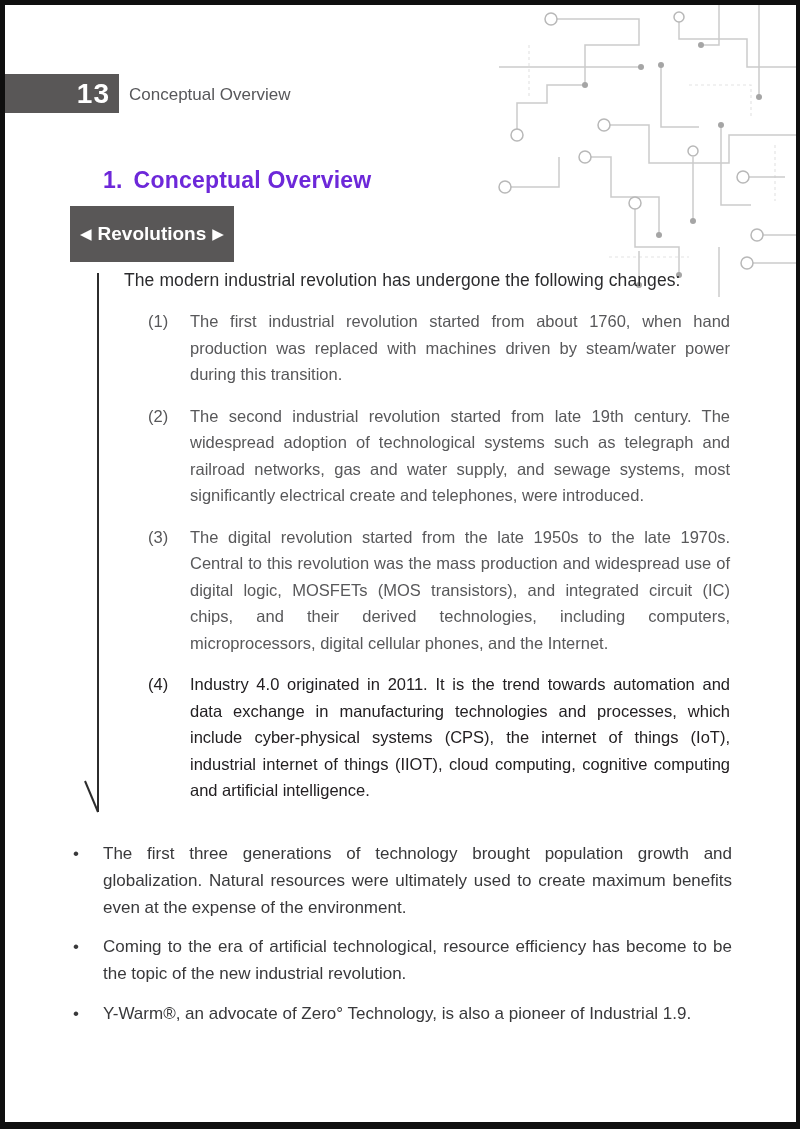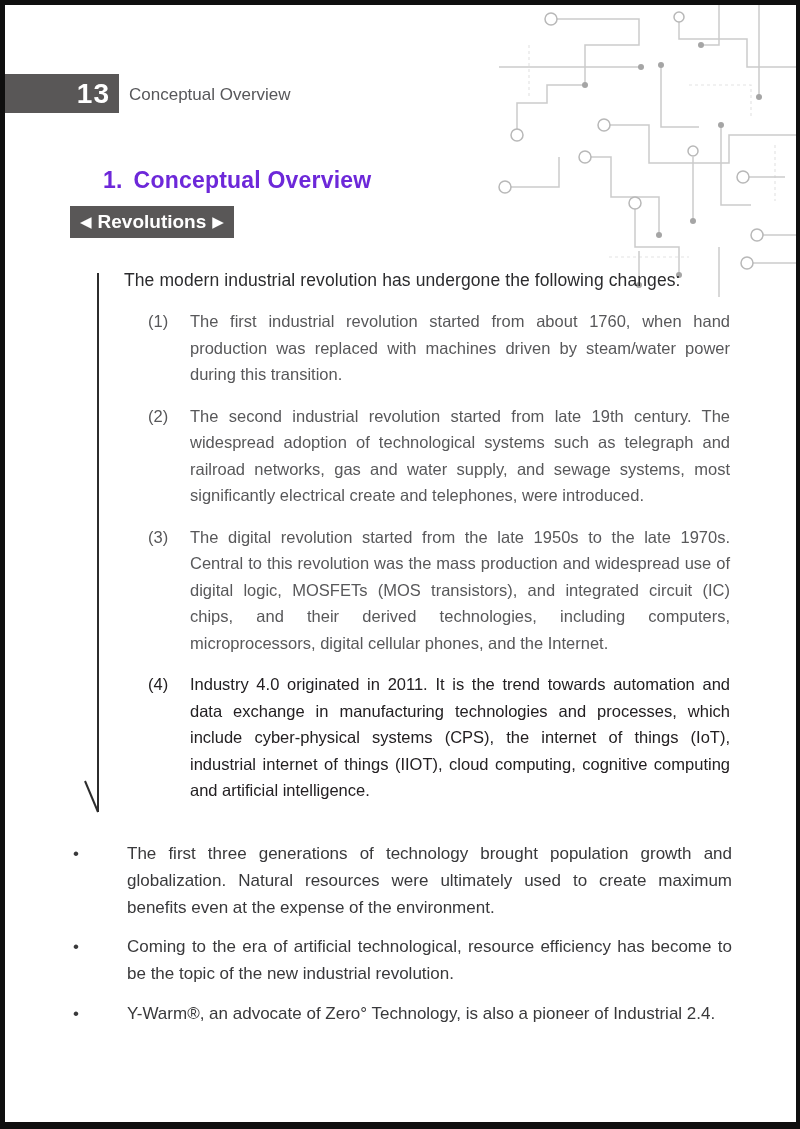--- a/index.html
+++ b/index.html
@@ -29,21 +29,21 @@
   }
   .title{
     position:absolute;left:82px;top:146px;margin:16px;
     font-size:23px;font-weight:bold;color:#6d28d9;letter-spacing:0.2px;
   }
   .title .tnum{margin-right:11px;}
   .banner{
     position:absolute;left:65px;top:201px;height:32px;
     background:#595757;color:#ffffff;
     font-size:19px;font-weight:bold;line-height:32px;
-    padding:0 10px;white-space:nowrap;
+    padding:12px 10px;white-space:nowrap;
   }
   .banner .arr{font-size:15px;position:relative;top:-1px;}
   .banner .arr-l{margin-right:6px;}
   .banner .arr-r{margin-left:6px;}
   .arrowline{position:absolute;left:79px;top:266px;}
   .intro{
     position:absolute;left:116px;top:262px;width:640px;margin:3px;
     font-size:17.5px;color:#2b2b2d;letter-spacing:0.1px;
   }
   .revlist{
@@ -59,21 +59,21 @@
   .revlist .txt{flex:1;text-align:justify;}
   .bullets{
     position:absolute;left:65px;top:836px;width:662px;
     margin:0;padding:0;list-style:none;
   }
   .bullets li{
     display:flex;margin:0 0 13px 0;
     font-size:17px;line-height:26.8px;color:#39393b;
   }
   .bullets .dot{flex:0 0 30px;padding-left:3px;}
-  .bullets .btxt{flex:1;text-align:justify;margin-left:24px;}
+  .bullets .btxt{flex:1;text-align:justify;}
 </style>
 </head>
 <body>
 
 <div class="page">
 
   <svg class="circuit" width="307" height="292" viewBox="0 0 307 292">
     <g stroke="#e4e4e4" stroke-width="1.2" fill="none" stroke-dasharray="3 3">
       <polyline points="40,40 40,92"></polyline>
       <polyline points="200,80 262,80 262,112"></polyline>
@@ -170,17 +170,17 @@
     <li>
       <span class="dot">•</span>
       <span class="btxt">The first three generations of technology brought population growth and globalization. Natural resources were ultimately used to create maximum benefits even at the expense of the environment.</span>
     </li>
     <li>
       <span class="dot">•</span>
       <span class="btxt">Coming to the era of artificial technological, resource efficiency has become to be the topic of the new industrial revolution.</span>
     </li>
     <li>
       <span class="dot">•</span>
-      <span class="btxt">Y-Warm®, an advocate of Zero° Technology, is also a pioneer of Industrial 2.4.</span>
+      <span class="btxt">Y-Warm®, an advocate of Zero° Technology, is also a pioneer of Industrial 1.9.</span>
     </li>
   </ul>
 
 </div>
 
 </body></html>

